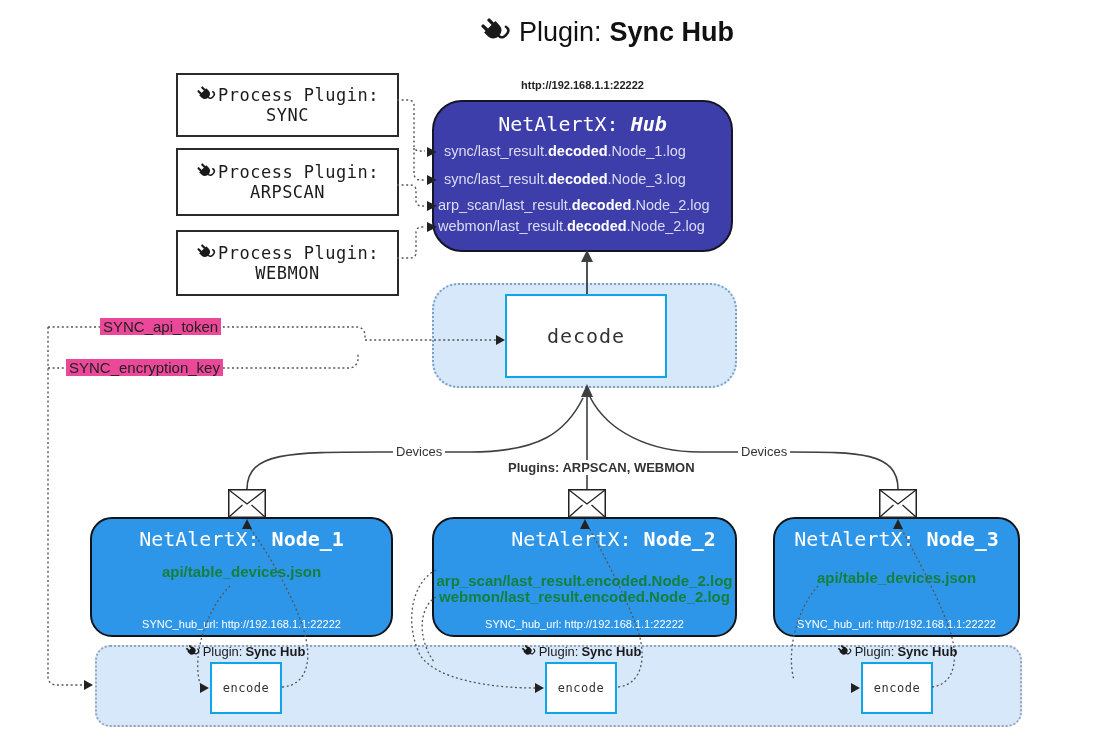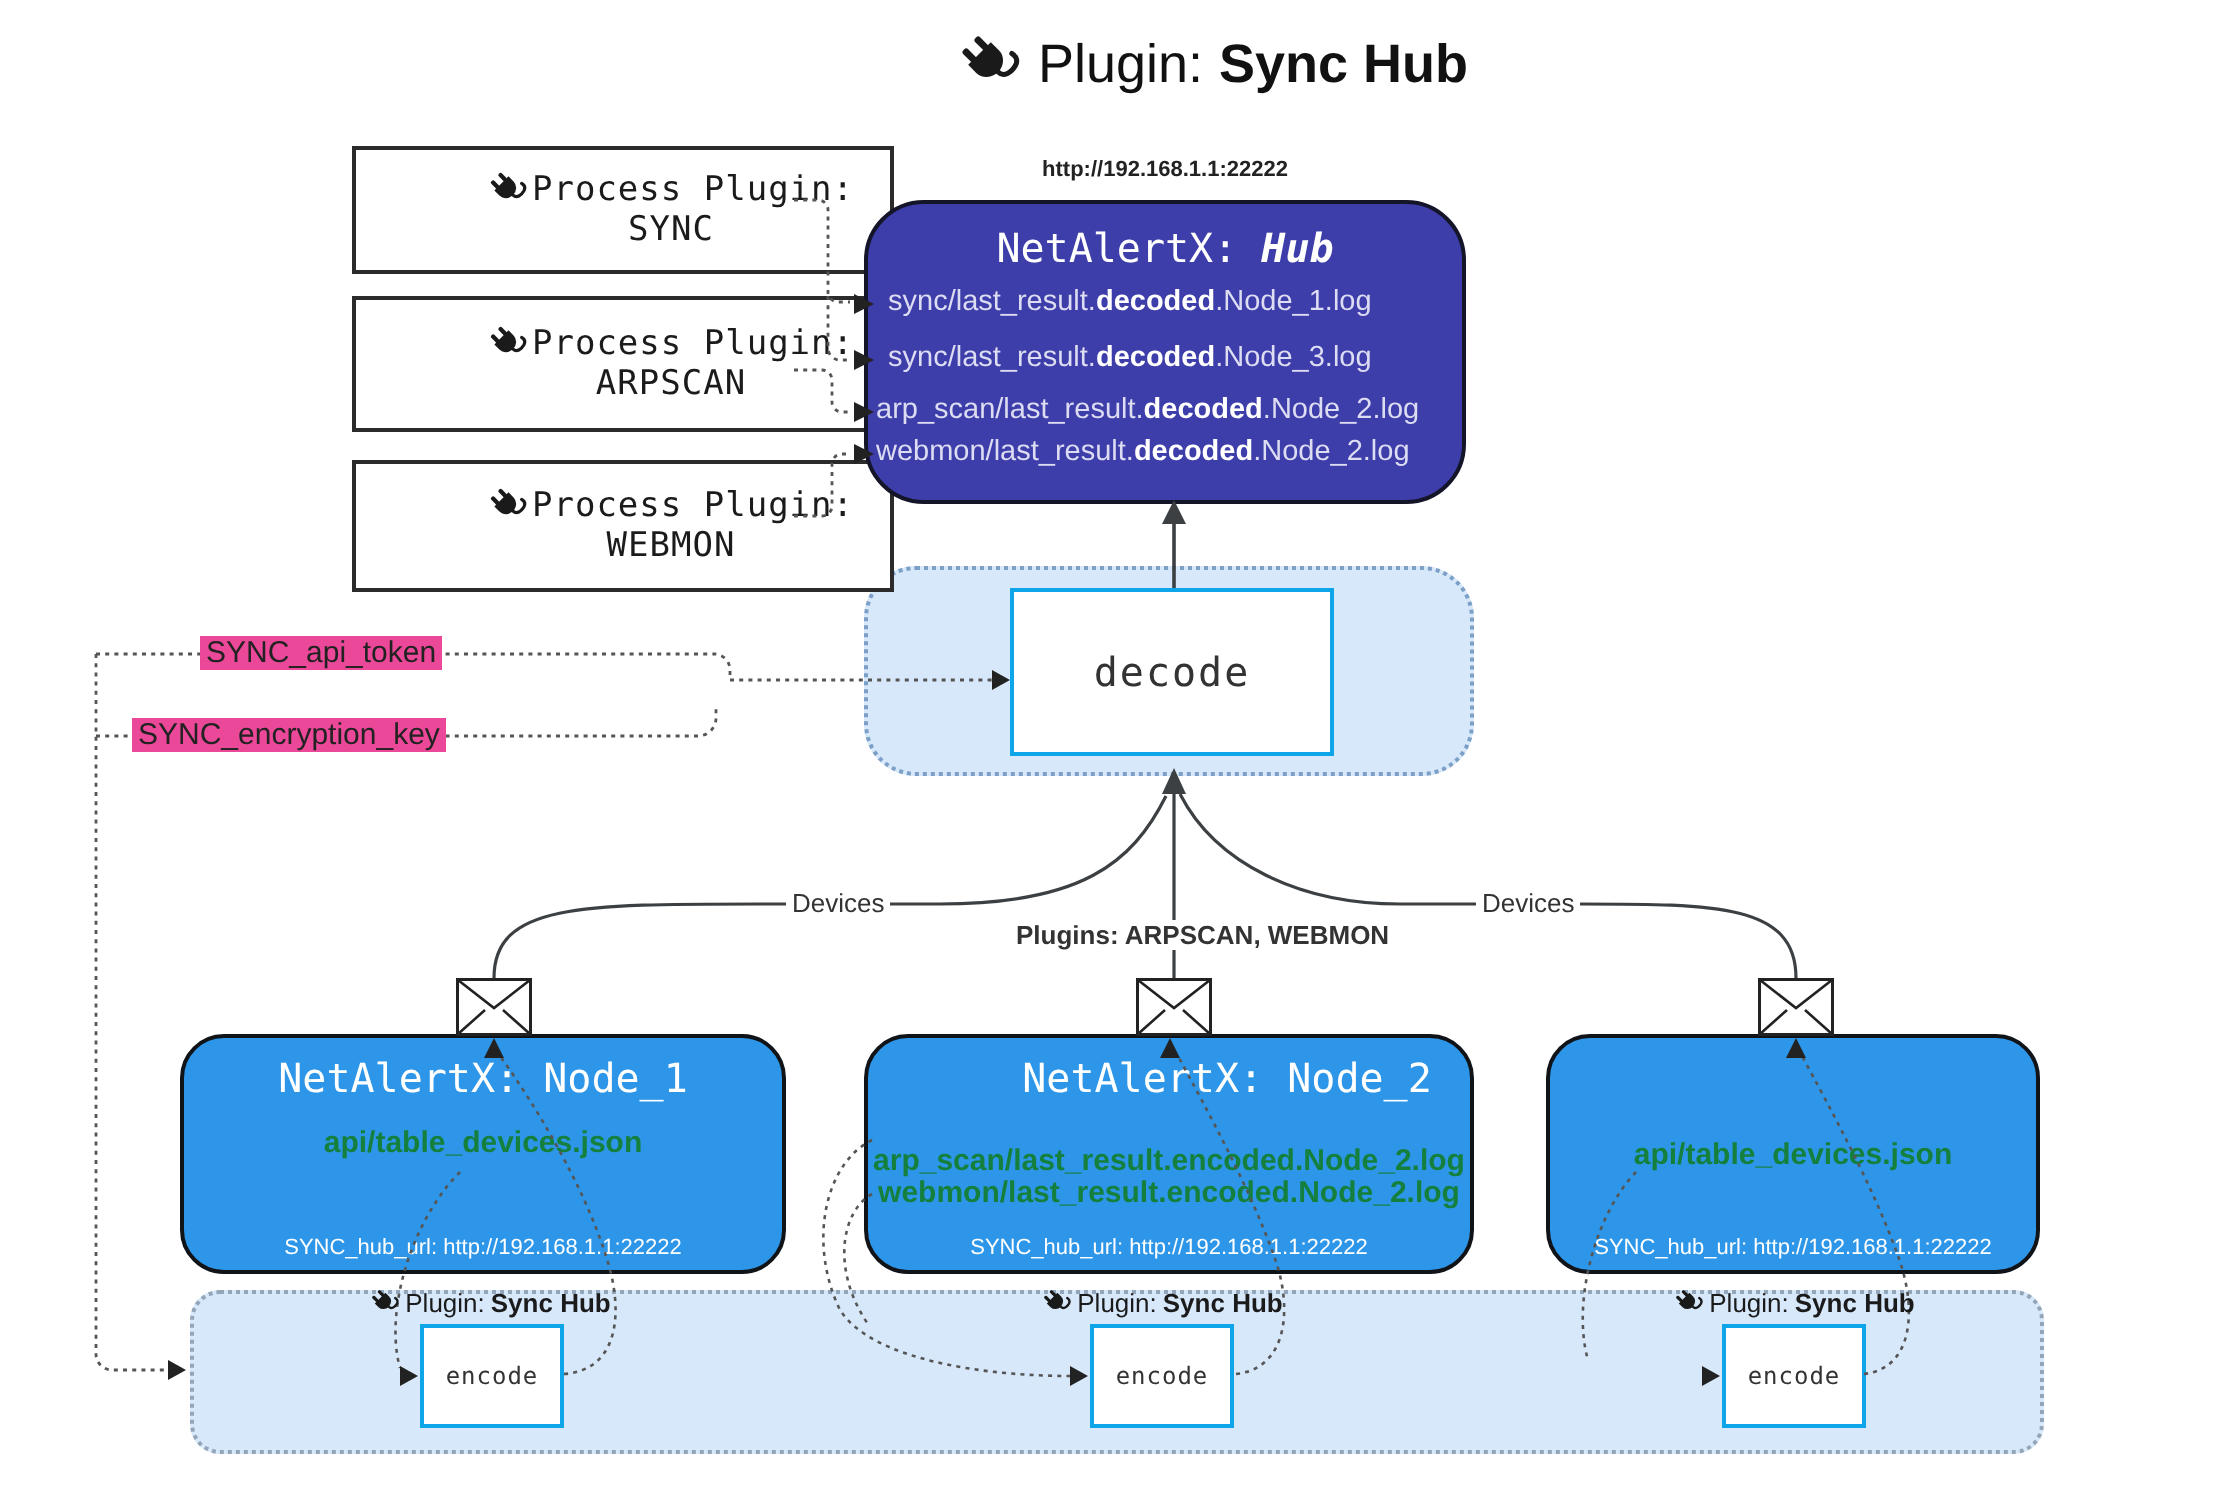--- a/index.html
+++ b/index.html
@@ -9,21 +9,21 @@
   .mono{font-family:"DejaVu Sans Mono","Liberation Mono",monospace;}
 
   
   .page-title{left:0;top:16px;width:1117px;text-align:center;padding-left:48px;
     font-size:27px;color:#111;display:flex;align-items:center;justify-content:center;gap:8px;}
   .page-title b{font-weight:bold;}
 
   
   .pbox{left:176px;width:219px;border:2px solid #2b2b2b;background:#fff;z-index:2;
     display:flex;flex-direction:column;align-items:center;justify-content:center;
-    font-size:17px;color:#1b1b1b;letter-spacing:.5px;padding-left:48px;}
+    font-size:17px;color:#1b1b1b;letter-spacing:.5px;}
   .pbox .l1{display:flex;align-items:center;gap:2px;}
 
   
   .hub{left:432px;top:100px;width:301px;height:152px;background:#3e3eab;border:2px solid #15152a;
     border-radius:30px;z-index:2;box-sizing:border-box;}
   .hub-title{left:432px;top:112px;width:301px;text-align:center;font-size:20px;color:#fff;z-index:3;}
   .hub-title b{font-weight:bold;font-style:italic;}
   .hub-line{z-index:3;font-size:14.5px;color:#dcdcf2;left:444px;white-space:nowrap;}
   .hub-line b{color:#fff;font-weight:bold;}
   .hub-url{left:432px;top:79px;width:301px;text-align:center;font-size:11px;font-weight:600;color:#222;z-index:3;}
@@ -34,21 +34,21 @@
   .panel.encode-panel{left:95px;top:645px;width:927px;height:82px;border:2px dotted #93a5b8;border-radius:15px;}
 
   .whitebox{background:#fff;border:2px solid #0ea5e9;z-index:3;display:flex;align-items:center;justify-content:center;
     box-sizing:border-box;color:#333;}
   .decode-box{left:505px;top:294px;width:162px;height:84px;font-size:20px;letter-spacing:1px;}
   .encode-box{width:72px;height:52px;font-size:12px;letter-spacing:.5px;}
 
   
   .node{background:#2e96e8;border:2.5px solid #101418;border-radius:22px;top:517px;height:120px;z-index:2;box-sizing:border-box;}
   .node-title{z-index:3;text-align:center;font-size:20px;color:#fff;white-space:nowrap;}
-  .node-title b{font-weight:normal;}
+  .node-title b{font-weight:bold;}
   .node-line{z-index:3;text-align:center;font-size:15px;color:#15803d;white-space:nowrap;font-weight:bold;}
   .node-url{z-index:3;text-align:center;font-size:11px;color:#fff;white-space:nowrap;}
 
   
   .lbl{z-index:6;background:#fff;font-size:13px;color:#333;padding:0 3px;white-space:nowrap;}
   .token-lbl{z-index:6;background:#ec4899;font-size:15px;color:#222;padding:0 3px;white-space:nowrap;}
 
   .enc-lbl{z-index:6;font-size:13px;color:#1b1b1b;display:flex;align-items:center;justify-content:center;gap:3px;white-space:nowrap;}
   .enc-lbl b{font-weight:bold;}
 
@@ -199,20 +199,22 @@
   <div class="abs node-url" style="left:90px;top:618px;width:303px;">SYNC_hub_url: http://192.168.1.1:22222</div>
 
   <div class="abs node" style="left:432px;width:305px;"></div>
   <div class="abs node-title mono" style="left:432px;top:527px;width:305px;margin-left:29px;">
     <span>NetAlertX:</span> <b>Node_2</b></div>
   <div class="abs node-line" style="left:432px;top:572px;width:305px;">arp_scan/last_result.encoded.Node_2.log</div>
   <div class="abs node-line" style="left:432px;top:588px;width:305px;">webmon/last_result.encoded.Node_2.log</div>
   <div class="abs node-url" style="left:432px;top:618px;width:305px;">SYNC_hub_url: http://192.168.1.1:22222</div>
 
   <div class="abs node" style="left:773px;width:247px;"></div>
+  <div class="abs node-title mono" style="left:773px;top:527px;width:247px;">
+    <span>NetAlertX:</span> <b>Node_3</b></div>
   <div class="abs node-line" style="left:773px;top:569px;width:247px;">api/table_devices.json</div>
   <div class="abs node-url" style="left:773px;top:618px;width:247px;">SYNC_hub_url: http://192.168.1.1:22222</div>
 
   <div class="abs envelope" style="left:228px;top:489px;"><svg width="38" height="29" viewBox="0 0 38 29">
         <use href="#envelope-shape"></use>
       </svg></div>
   <div class="abs envelope" style="left:568px;top:489px;"><svg width="38" height="29" viewBox="0 0 38 29">
         <use href="#envelope-shape"></use>
       </svg></div>
   <div class="abs envelope" style="left:879px;top:489px;"><svg width="38" height="29" viewBox="0 0 38 29">

